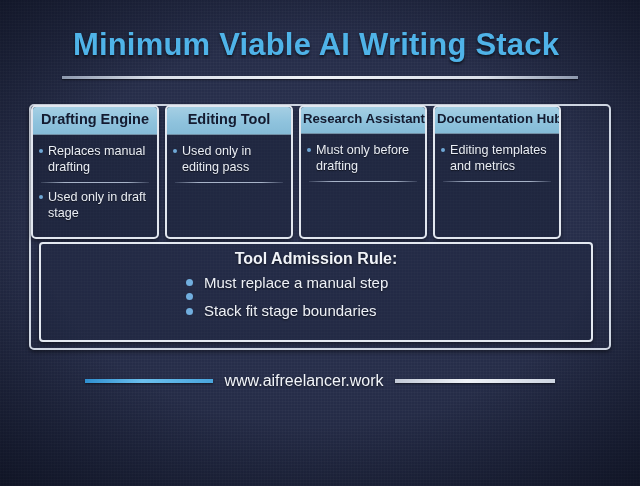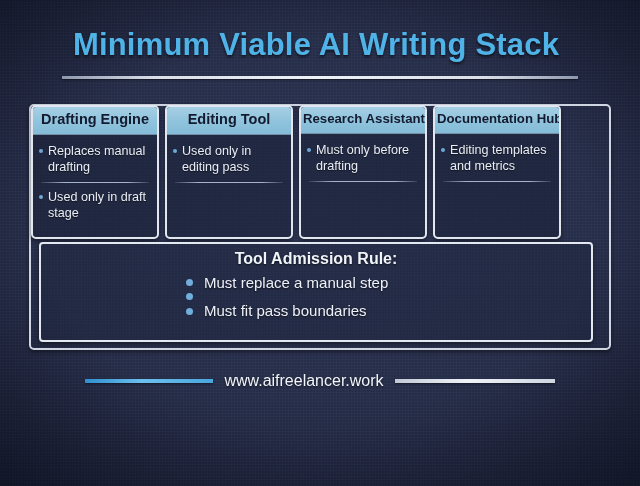--- a/index.html
+++ b/index.html
@@ -213,21 +213,21 @@
     <div class="rule-list">
       <div class="rule-item">
         <span class="dot"></span>
         <span>Must replace a manual step</span>
       </div>
       <div class="rule-item">
         <span class="dot"></span>
       </div>
       <div class="rule-item">
         <span class="dot"></span>
-        <span>Must fit pass boundaries</span>
+        <span>Stack fit stage boundaries</span>
       </div>
     </div>
   </div>
 
   <div class="footer">
     <div class="foot-line-left"></div>
     <div class="foot-url">www.aifreelancer.work</div>
     <div class="foot-line-right"></div>
   </div>
 

